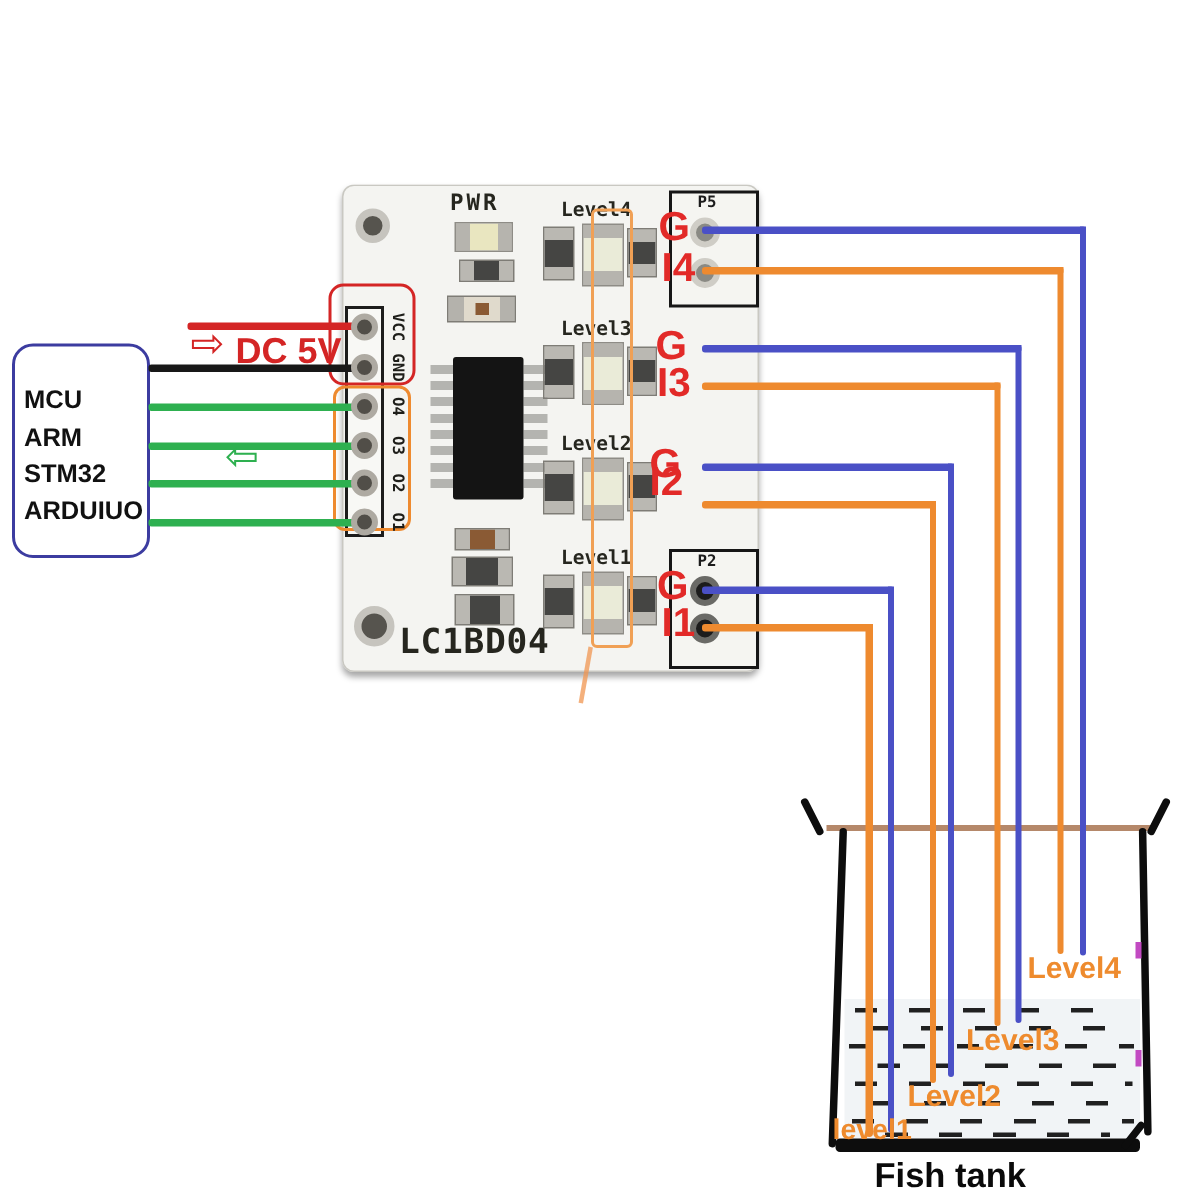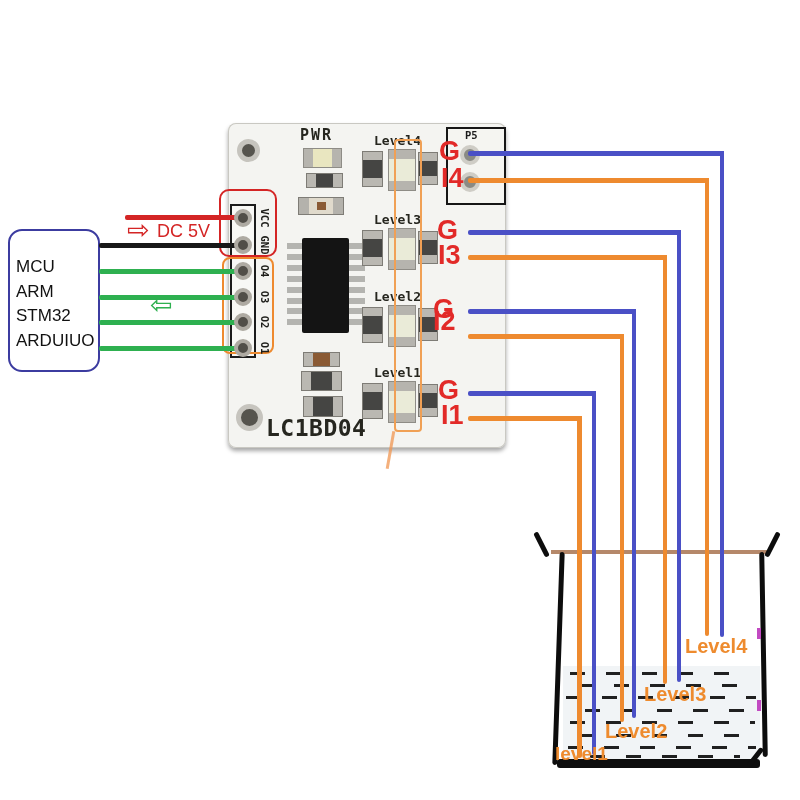--- a/index.html
+++ b/index.html
@@ -43,28 +43,28 @@
 .porthole{position:absolute;width:20px;height:20px;border-radius:50%;z-index:4}
 .ph-light{background:#8a8a84;border:4px solid #cfcdc6}
 .ph-mid{background:#3a3a38;border:4px solid #8a8882}
 .ph-dark{background:#1c1c1c;border:4px solid #6a6a66}
 .redlabel{position:absolute;font-weight:bold;font-size:27px;color:var(--label-red);line-height:1;z-index:5}
 .lvlgroup{position:absolute;left:362px;width:82px;height:62px;z-index:2}
 .lvllabel{position:absolute;left:12px;top:0;font-family:"DejaVu Sans Mono",monospace;font-weight:bold;font-size:13px;color:#26261f;line-height:1}
 
 .mcubox{position:absolute;left:8px;top:229px;width:92px;height:143px;border:2.5px solid var(--mcu-border);
   border-radius:14px;background:#fff;z-index:2;padding:24px 0 0 6px}
-.mcu-line{font-weight:normal;font-size:17px;line-height:24.5px;color:#111;white-space:nowrap}
+.mcu-line{font-weight:bold;font-size:17px;line-height:24.5px;color:#111;white-space:nowrap}
 
 .wire{position:absolute;border-radius:2px;z-index:3}
 .wv{border-radius:0 0 3px 3px}
 .bluew{background:var(--wire-blue)} .orangew{background:var(--wire-orange)}
 .greenw{background:var(--wire-green)} .redw{background:var(--wire-red)} .blackw{background:var(--wire-black)}
 .arrow{position:absolute;z-index:3;font-family:"DejaVu Sans",sans-serif;font-size:27px;line-height:1}
-.dctext{position:absolute;left:157px;top:221px;font-size:18px;font-weight:normal;color:var(--wire-red);z-index:3}
+.dctext{position:absolute;left:157px;top:221px;font-size:24px;font-weight:bold;color:var(--wire-red);z-index:3}
 
 .tankpart{position:absolute;background:#0d0d0d;z-index:1;border-radius:3px}
 .rim{position:absolute;left:551px;top:550px;width:219px;height:3.5px;background:var(--tank-rim);z-index:1}
 .wdash{position:absolute;height:2.5px;z-index:1;
   background:repeating-linear-gradient(90deg,#202020 0 15px,rgba(0,0,0,0) 15px 36px)}
 .water{position:absolute;left:563px;top:666px;width:197px;height:93px;background:rgba(190,205,212,.22);z-index:0}
 .mtick{position:absolute;width:4px;height:11px;background:#c24ac2;z-index:2}
 .tanklabel{position:absolute;font-weight:bold;font-size:20px;color:var(--label-orange);line-height:1;z-index:6}
 .caption{position:absolute;left:583px;top:770px;font-size:23px;font-weight:bold;color:#0a0a0a;z-index:2}
 </style>
@@ -128,20 +128,25 @@
     <div class="smdv-dark" style="left:56px;top:18px;width:20px;height:33px"></div>
   </div>
   <div class="ledrect"></div>
   <div class="ledtail"></div>
 
   <div class="port" style="top:127px;height:78px">
     <div class="portname">P5</div>
     <div class="porthole ph-light" style="left:12px;top:16px"></div>
     <div class="porthole ph-light" style="left:12px;top:43px"></div>
   </div>
+  <div class="port" style="top:366px;height:80px">
+    <div class="portname">P2</div>
+    <div class="porthole ph-dark" style="left:12px;top:16px"></div>
+    <div class="porthole ph-dark" style="left:12px;top:41px"></div>
+  </div>
 
   <div class="redlabel" style="left:439px;top:138px">G</div>
   <div class="redlabel" style="left:441px;top:165px">I4</div>
   <div class="redlabel" style="left:437px;top:217px">G</div>
   <div class="redlabel" style="left:438px;top:242px">I3</div>
   <div class="redlabel" style="left:433px;top:296px">G</div>
   <div class="redlabel" style="left:433px;top:308px">I2</div>
   <div class="redlabel" style="left:438px;top:377px">G</div>
   <div class="redlabel" style="left:441px;top:402px">I1</div>
 
@@ -206,14 +211,15 @@
   <div class="wdash" style="left:585px;top:709px;width:160px"></div>
   <div class="wdash" style="left:570px;top:721px;width:185px"></div>
   <div class="wdash" style="left:580px;top:734px;width:165px"></div>
   <div class="wdash" style="left:568px;top:746px;width:188px"></div>
   <div class="wdash" style="left:590px;top:755px;width:150px"></div>
 
   <div class="tanklabel" style="left:555px;top:744px;font-size:19px">level1</div>
   <div class="tanklabel" style="left:605px;top:721px">Level2</div>
   <div class="tanklabel" style="left:644px;top:684px">Level3</div>
   <div class="tanklabel" style="left:685px;top:636px">Level4</div>
+  <div class="caption">Fish tank</div>
 
 </div>
 
 </body></html>

